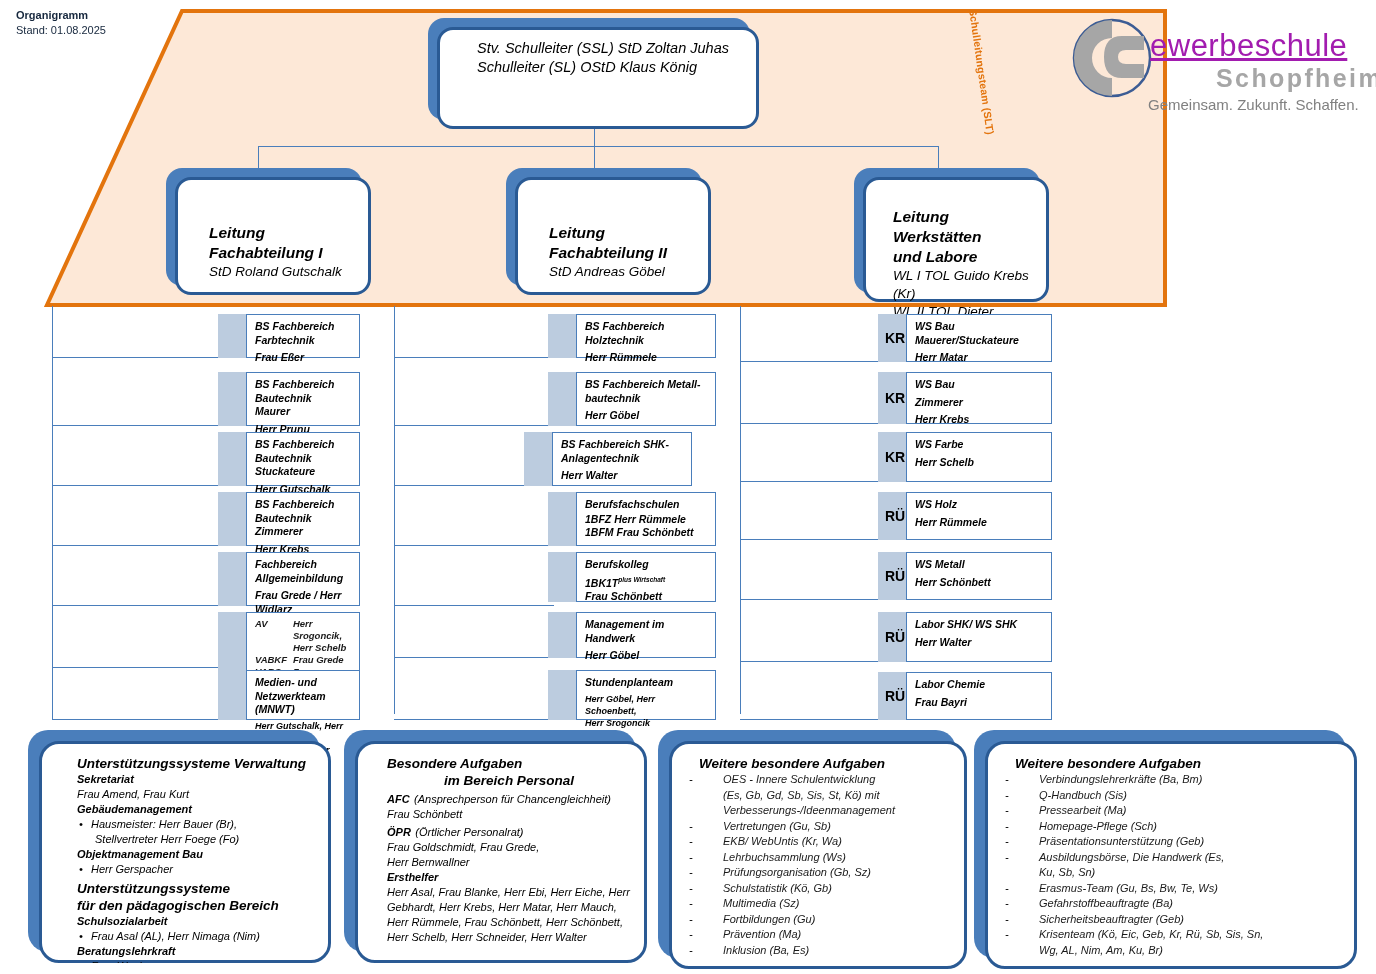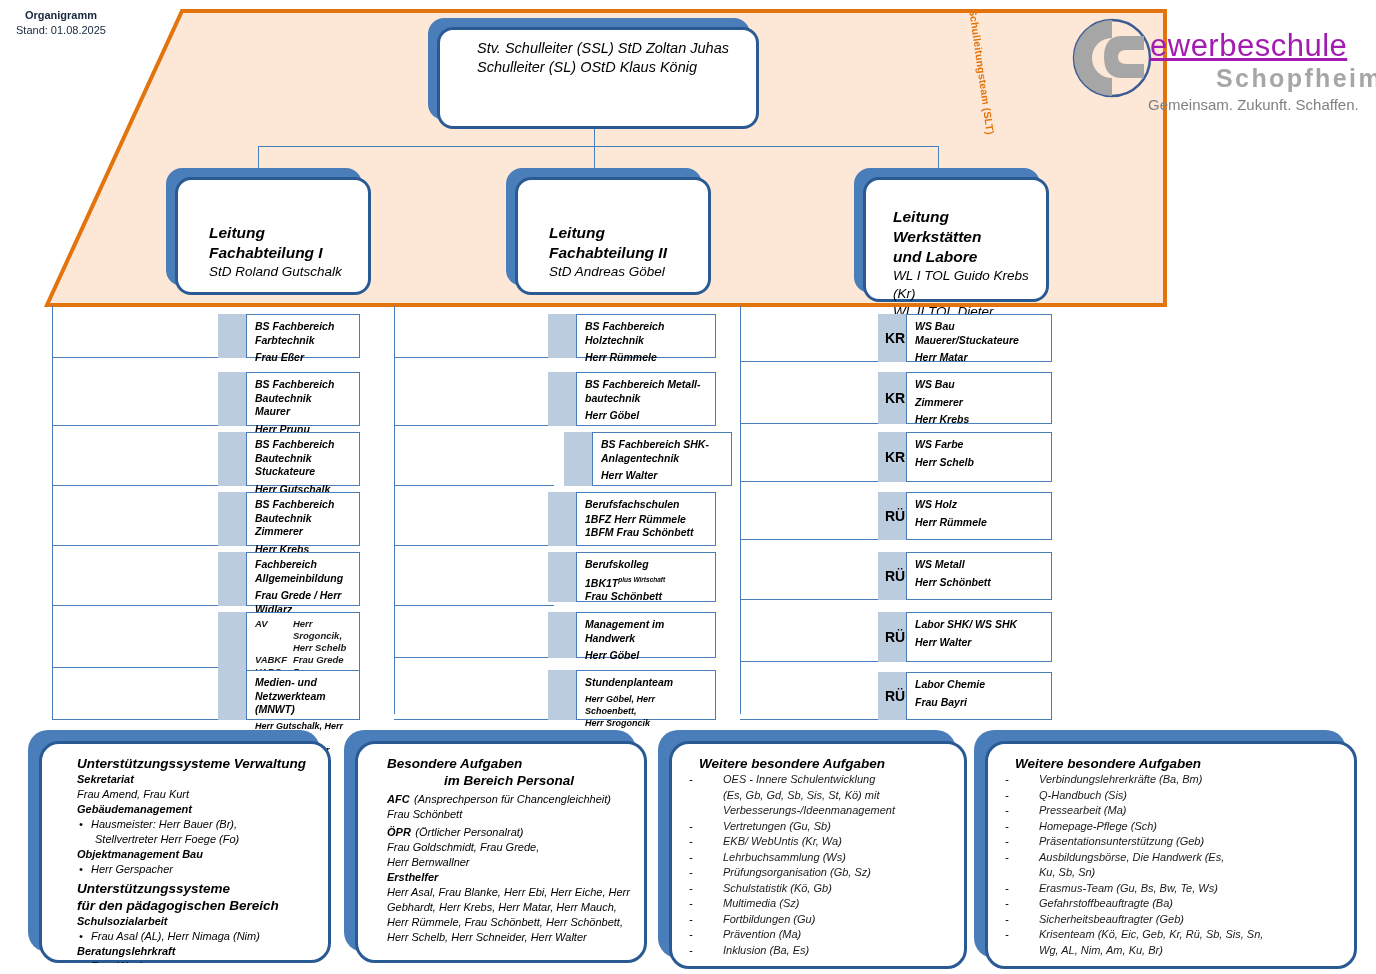--- a/index.html
+++ b/index.html
@@ -7,21 +7,21 @@
     width:1376px;height:974px;
     background:#ffffff;
     font-family:"Liberation Sans","DejaVu Sans",sans-serif;
     color:#1a1a1a;
     overflow:hidden;
     position:relative;
   }
   .stage{position:absolute;left:0;top:0;width:1376px;height:974px;}
 
   
-  .caption{position:absolute;left:16px;top:8px;font-size:11px;line-height:15px;color:#16273d;text-align:center;}
+  .caption{position:absolute;left:16px;top:8px;font-size:11px;line-height:15px;color:#16273d;}
   .caption .t1{font-weight:bold;}
   .trap-shell{position:absolute;left:44px;top:8px;width:1120px;height:296px;pointer-events:none;}
   .trap-svg{position:absolute;left:0;top:0;}
   .slt-label{
     position:absolute;left:979px;top:8px;
     font-size:10.5px;color:#e3740d;font-weight:600;
     transform-origin:left top;
     transform:rotate(82deg);
     white-space:nowrap;
     letter-spacing:.2px;
@@ -260,21 +260,21 @@
       </div>
       <div class="ln lnh" style="left: 394px; top: 425px; width: 160px;"></div>
       <div class="unit" style="left: 548px; top: 372px; width: 168px; height: 54px;">
         <div class="tab"></div>
         <div class="body">
           <div class="u-ttl">BS Fachbereich Metall-<br>bautechnik</div>
           <div class="u-nm" style="">Herr Göbel</div>
         </div>
       </div>
       <div class="ln lnh" style="left: 394px; top: 485px; width: 160px;"></div>
-      <div class="unit" style="left: 564px; top: 432px; width: 168px; height: 54px;">
+      <div class="unit" style="left: 524px; top: 432px; width: 168px; height: 54px;">
         <div class="tab"></div>
         <div class="body">
           <div class="u-ttl">BS Fachbereich SHK-<br>Anlagentechnik</div>
           <div class="u-nm" style="">Herr Walter</div>
         </div>
       </div>
       <div class="ln lnh" style="left: 394px; top: 545px; width: 160px;"></div>
       <div class="unit" style="left: 548px; top: 492px; width: 168px; height: 54px;">
         <div class="tab"></div>
         <div class="body">

